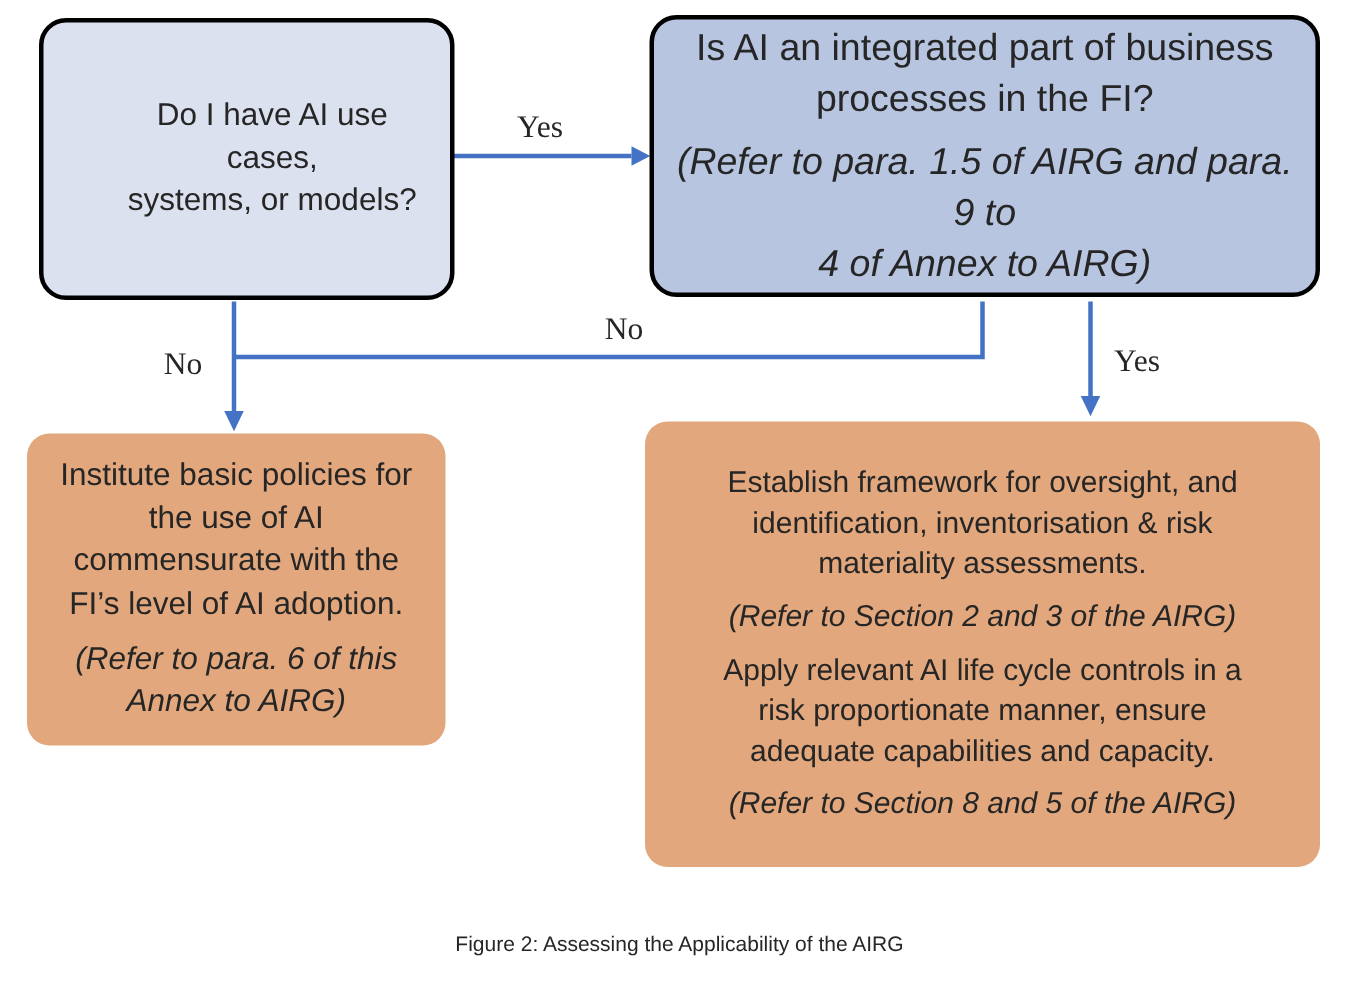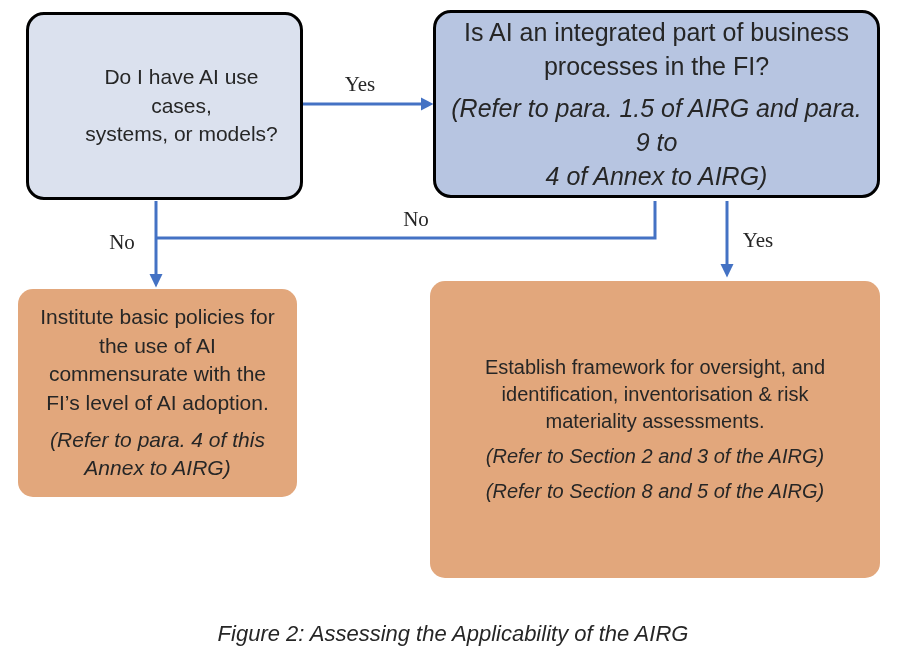--- a/index.html
+++ b/index.html
@@ -63,22 +63,21 @@
   }
   .lbl-yes-top   { left: 322px; top: 72px;  width: 76px; }
   .lbl-no-left   { left: 92px;  top: 230px; width: 60px; }
   .lbl-no-mid    { left: 378px; top: 207px; width: 76px; }
   .lbl-yes-right { left: 728px; top: 228px; width: 60px; }
   .caption {
     position: absolute;
     left: 0; top: 621px;
     width: 100%;
     text-align: center;
-    font-style: italic;
-    font-size: 22px;
+    font-size: 14px;
   }
 </style>
 </head>
 <body>
 
 <div class="canvas">
 
   <svg class="arrows" viewBox="0 0 906 666" xmlns="http://www.w3.org/2000/svg">
 
     <line x1="296" y1="104" x2="421" y2="104" stroke="var(--arrow)" stroke-width="3"></line>
@@ -103,29 +102,32 @@
 processes in the FI?</p>
     <p class="ref">(Refer to para. 1.5 of AIRG and para. 9 to
 4 of Annex to AIRG)</p>
   </div>
 
   <div class="node action box3">
     <p>Institute basic policies for
 the use of AI
 commensurate with the
 FI’s level of AI adoption.</p>
-    <p class="ref">(Refer to para. 4 of this
+    <p class="ref">(Refer to para. 6 of this
 Annex to AIRG)</p>
   </div>
 
   <div class="node action box4">
     <p>Establish framework for oversight, and
 identification, inventorisation &amp; risk
 materiality assessments.</p>
     <p class="ref">(Refer to Section 2 and 3 of the AIRG)</p>
+    <p>Apply relevant AI life cycle controls in a
+risk proportionate manner, ensure
+adequate capabilities and capacity.</p>
     <p class="ref">(Refer to Section 8 and 5 of the AIRG)</p>
   </div>
 
   <div class="edge-label lbl-yes-top">Yes</div>
   <div class="edge-label lbl-no-left">No</div>
   <div class="edge-label lbl-no-mid">No</div>
   <div class="edge-label lbl-yes-right">Yes</div>
 
   <div class="caption">Figure 2: Assessing the Applicability of the AIRG</div>
 

